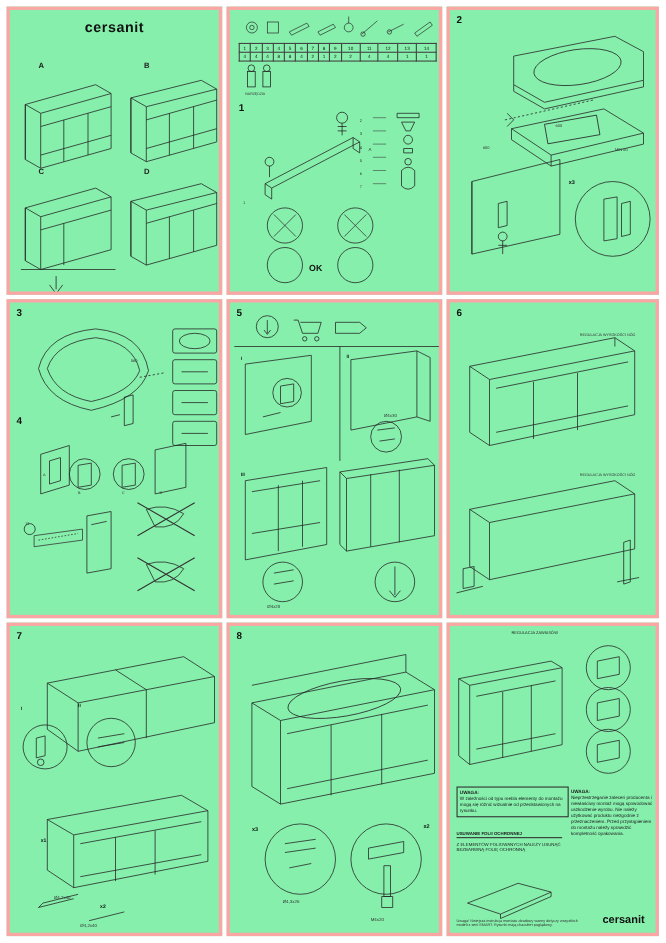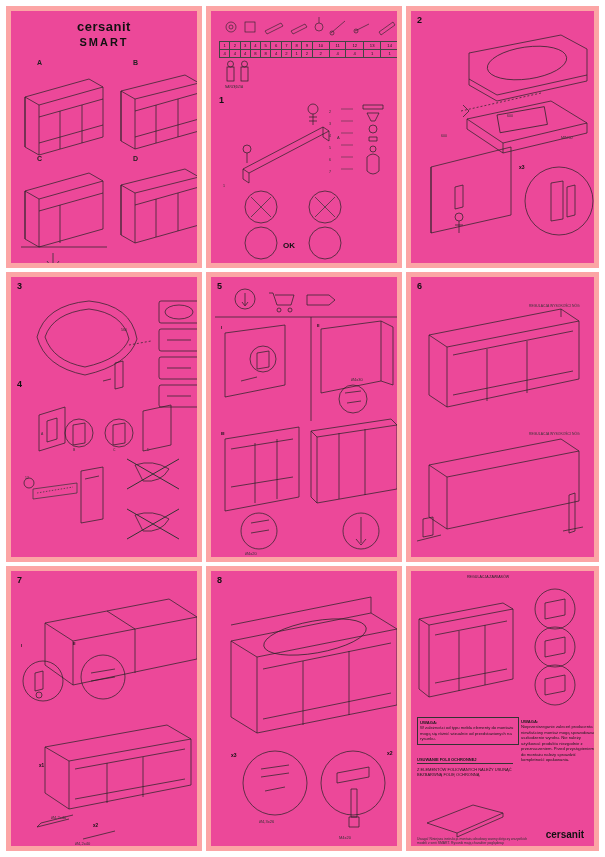--- a/index.html
+++ b/index.html
@@ -1,39 +1,38 @@
 <!DOCTYPE html>
 <html><head>
 <meta charset="utf-8">
 <style>
   html,body{margin:0;padding:0;background:#ffffff;}
   body{width:605px;height:857px;font-family:"Liberation Sans",sans-serif;color:#1a1a1a;}
   .page{position:relative;width:605px;height:857px;box-sizing:border-box;padding:6px;}
-  .panel{position:absolute;border:5px solid #fca5a5;box-sizing:border-box;background:#ec4899;overflow:hidden;}
+  .panel{position:absolute;border:3px solid #fca5a5;box-sizing:border-box;background:#86efac;overflow:hidden;}
   .panel-num{position:absolute;font-size:9px;font-weight:bold;color:#111;}
   .brand{font-family:"Liberation Sans",sans-serif;font-weight:bold;font-size:13px;letter-spacing:.5px;color:#111;text-align:center;}
   .brand .cer{font-size:13px;}
   .brand .sub{font-size:11px;letter-spacing:2px;margin-top:2px;}
   .lbl{position:absolute;font-size:7px;color:#222;}
   .lbl.b{font-weight:bold;}
   svg{display:block;}
   .footer-logo{position:absolute;right:10px;bottom:6px;font-size:10px;font-weight:bold;color:#111;}
   table.parts{border-collapse:collapse;font-size:4.2px;width:100%;}
   table.parts td{border:.5px solid #444;text-align:center;padding:0;height:7px;}
   .warnbox{border:1px solid #333;font-size:4.2px;padding:2px;line-height:1.3;}
 </style>
 </head>
 <body>
 
 <div class="page">
 
   <div class="panel" style="left:6px;top:6px;width:196px;height:262px;">
     <div class="brand" style="margin-top:8px;">
       <div class="cer">cersanit</div>
-      <div class="sub">SMART</div>
     </div>
     <div class="lbl b" style="left:26px;top:48px;">A</div>
     <div class="lbl b" style="left:122px;top:48px;">B</div>
     <div class="lbl b" style="left:26px;top:144px;">C</div>
     <div class="lbl b" style="left:122px;top:144px;">D</div>
 
     <svg width="196" height="210" style="position:absolute;left:0;top:50px;">
       <g fill="none" stroke="#222" stroke-width="0.7">
 
         <path d="M14 36 L78 18 L92 26 L92 76 L28 94 L14 86 Z"></path>

